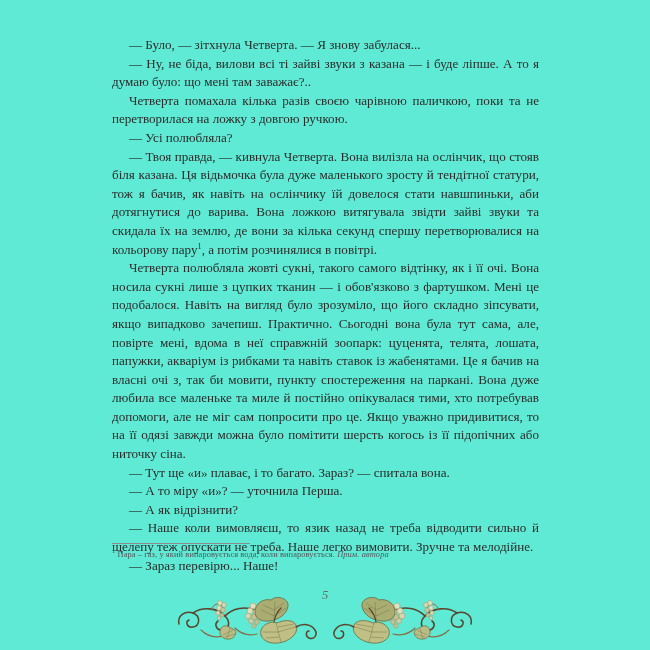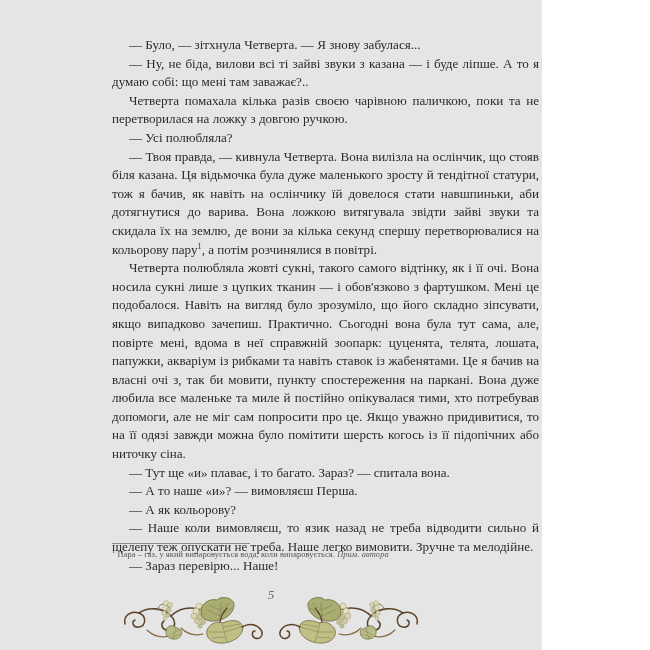--- a/index.html
+++ b/index.html
@@ -9,24 +9,24 @@
   body {
     width: 650px;
     height: 650px;
     background: #ffffff;
     font-family: "Liberation Serif", "DejaVu Serif", serif;
     overflow: hidden;
   }
 
   .page {
     position: relative;
-    width: 542px;
+    width: 650px;
     height: 650px;
     box-sizing: border-box;
-    background: #e5e5e5;
+    background: #5eead4;
   }
 
   .text-block {
     position: absolute;
     left: 112px;
     top: 36px;
     width: 427px;
   }
 
   p.para {
@@ -106,28 +106,28 @@
     height: 54px;
   }
 </style>
 </head>
 <body>
 
 <div class="page">
 
   <div class="text-block">
     <p class="para">— Було, — зітхнула Четверта. — Я знову забулася...</p>
-    <p class="para">— Ну, не біда, вилови всі ті зайві звуки з казана — і буде ліпше. А то я думаю собі: що мені там заважає?..</p>
+    <p class="para">— Ну, не біда, вилови всі ті зайві звуки з казана — і буде ліпше. А то я думаю було: що мені там заважає?..</p>
     <p class="para">Четверта помахала кілька разів своєю чарівною паличкою, поки та не перетворилася на ложку з довгою ручкою.</p>
     <p class="para">— Усі полюбляла?</p>
     <p class="para"><span>— Твоя правда, — кивнула Четверта. Вона вилізла на ослінчик, що стояв біля казана. Ця відьмочка була дуже маленького зросту й тендітної статури, тож я бачив, як навіть на ослінчику їй довелося стати навшпиньки, аби дотягнутися до варива. Вона ложкою витягувала звідти зайві звуки та скидала їх на землю, де вони за кілька секунд спершу перетворювалися на кольорову пару</span><span class="fn-ref">1</span><span>, а потім розчинялися в повітрі.</span></p>
     <p class="para">Четверта полюбляла жовті сукні, такого самого відтінку, як і її очі. Вона носила сукні лише з цупких тканин  — і обов'язково з фартушком. Мені це подобалося. Навіть на вигляд було зрозуміло, що його складно зіпсувати, якщо випадково зачепиш. Практично. Сьогодні вона була тут сама, але, повірте мені, вдома в неї справжній зоопарк: цуценята, телята, лошата, папужки, акваріум із рибками та навіть ставок із жабенятами. Це я бачив на власні очі з, так би мовити, пункту спостереження на паркані. Вона дуже любила все маленьке та миле й постійно опікувалася тими, хто потребував допомоги, але не міг сам попросити про це. Якщо уважно придивитися, то на її одязі завжди можна було помітити шерсть когось із її підопічних або ниточку сіна.</p>
     <p class="para">— Тут ще «и» плаває, і то багато. Зараз? — спитала вона.</p>
-    <p class="para">— А то наше «и»? — вимовляєш Перша.</p>
-    <p class="para">— А як кольорову?</p>
+    <p class="para">— А то міру «и»? — уточнила Перша.</p>
+    <p class="para">— А як відрізнити?</p>
     <p class="para">— Наше коли вимовляєш, то язик назад не треба відводити сильно й щелепу теж опускати не треба. Наше легко вимовити. Зручне та мелодійне.</p>
     <p class="para">— Зараз перевірю... Наше!</p>
   </div>
 
   <div class="footnote">
     <div class="footnote-rule"></div>
     <p class="footnote-text"><span class="fn-num">1</span><span> Пара – газ, у який випаровується вода, коли випаровується. </span><span class="fn-src">Прим. автора</span></p>
   </div>
 
   <div class="page-number">5</div>

